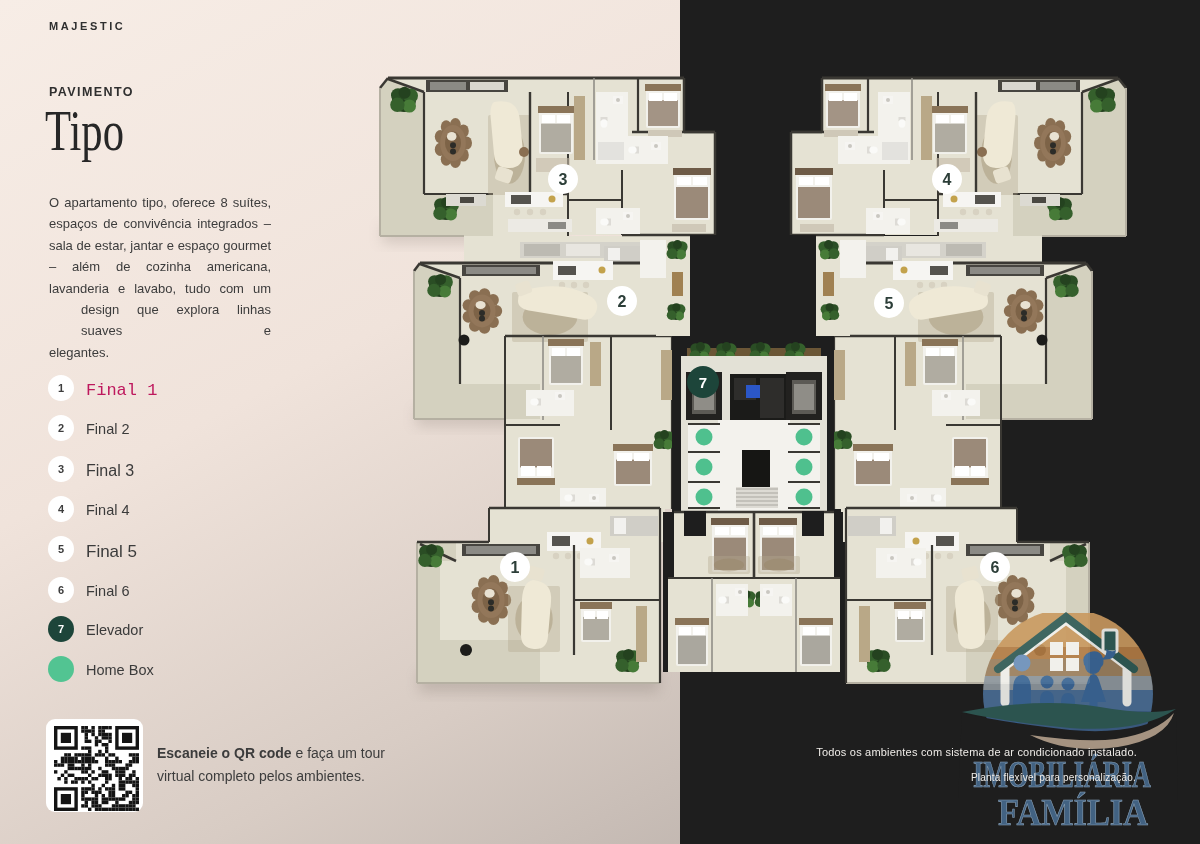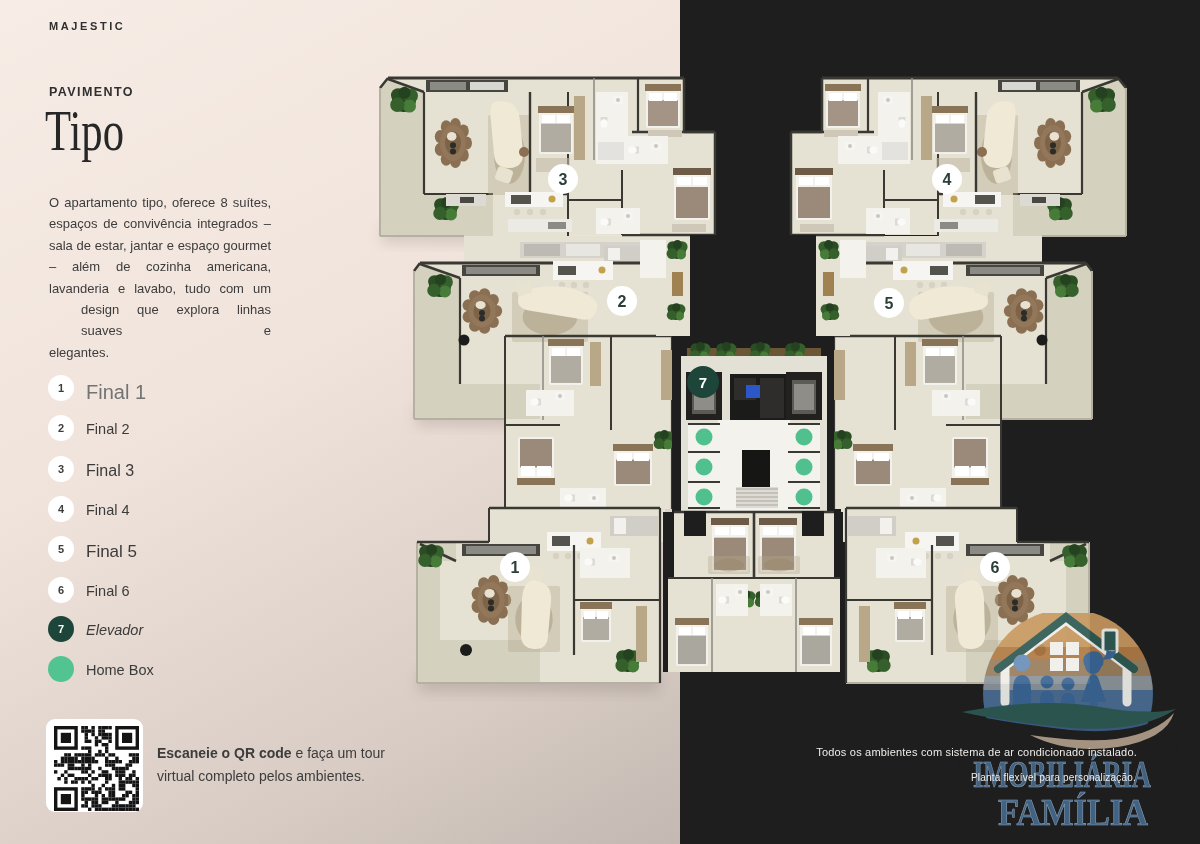--- a/index.html
+++ b/index.html
@@ -869,34 +869,34 @@
 <div style="text-align:justify;text-align-last:justify;">O apartamento tipo, oferece 8 suítes,</div>
 <div style="text-align:justify;text-align-last:justify;">espaços de convivência integrados –</div>
 <div style="text-align:justify;text-align-last:justify;">sala de estar, jantar e espaço gourmet</div>
 <div style="text-align:justify;text-align-last:justify;">– além de cozinha americana,</div>
 <div style="text-align:justify;text-align-last:justify;">lavanderia e lavabo, tudo com um</div>
 <div style="text-align:justify;text-align-last:justify;margin-left:32px;">design que explora linhas suaves e</div>
 <div>elegantes.</div>
 </div>
 
 <div class="abs" style="left:48px;top:375px;width:26px;height:26px;border-radius:50%;background:#fff;text-align:center;line-height:26px;font-size:11px;font-weight:700;color:#3d3d3d;">1</div>
-<div class="abs" style="left:86px;top:381px;font-size:20px;color:#737373;">Final 1</div>
+<div class="abs" style="left:86px;top:381px;font-size:17px;color:#be185d;font-family:Liberation Mono, monospace;">Final 1</div>
 
 <div class="abs" style="left:48px;top:415px;width:26px;height:26px;border-radius:50%;background:#fff;text-align:center;line-height:26px;font-size:11px;font-weight:700;color:#3d3d3d;">2</div>
 <div class="abs" style="left:86px;top:421px;font-size:14.5px;color:#3b3b3b;">Final 2</div>
 
 <div class="abs" style="left:48px;top:456px;width:26px;height:26px;border-radius:50%;background:#fff;text-align:center;line-height:26px;font-size:11px;font-weight:700;color:#3d3d3d;">3</div>
 <div class="abs" style="left:86px;top:462px;font-size:16px;color:#3b3b3b;">Final 3</div>
 
 <div class="abs" style="left:48px;top:496px;width:26px;height:26px;border-radius:50%;background:#fff;text-align:center;line-height:26px;font-size:11px;font-weight:700;color:#3d3d3d;">4</div>
 <div class="abs" style="left:86px;top:502px;font-size:14.5px;color:#3b3b3b;">Final 4</div>
 
 <div class="abs" style="left:48px;top:536px;width:26px;height:26px;border-radius:50%;background:#fff;text-align:center;line-height:26px;font-size:11px;font-weight:700;color:#3d3d3d;">5</div>
 <div class="abs" style="left:86px;top:542px;font-size:17px;color:#3b3b3b;">Final 5</div>
 
 <div class="abs" style="left:48px;top:577px;width:26px;height:26px;border-radius:50%;background:#fff;text-align:center;line-height:26px;font-size:11px;font-weight:700;color:#3d3d3d;">6</div>
 <div class="abs" style="left:86px;top:583px;font-size:14.5px;color:#3b3b3b;">Final 6</div>
 
 <div class="abs" style="left:48px;top:616px;width:26px;height:26px;border-radius:50%;background:#1d453a;text-align:center;line-height:26px;font-size:11px;font-weight:700;color:#fff;">7</div>
-<div class="abs" style="left:86px;top:622px;font-size:14.5px;color:#3b3b3b;font-style:italic;">Elevador</div>
+<div class="abs" style="left:86px;top:622px;font-size:14.5px;color:#3b3b3b;">Elevador</div>
 
 <div class="abs" style="left:48px;top:656px;width:26px;height:26px;border-radius:50%;background:#52c492;"></div>
 <div class="abs" style="left:86px;top:662px;font-size:14.5px;color:#3b3b3b;">Home Box</div>
 </div>
 </body></html>

